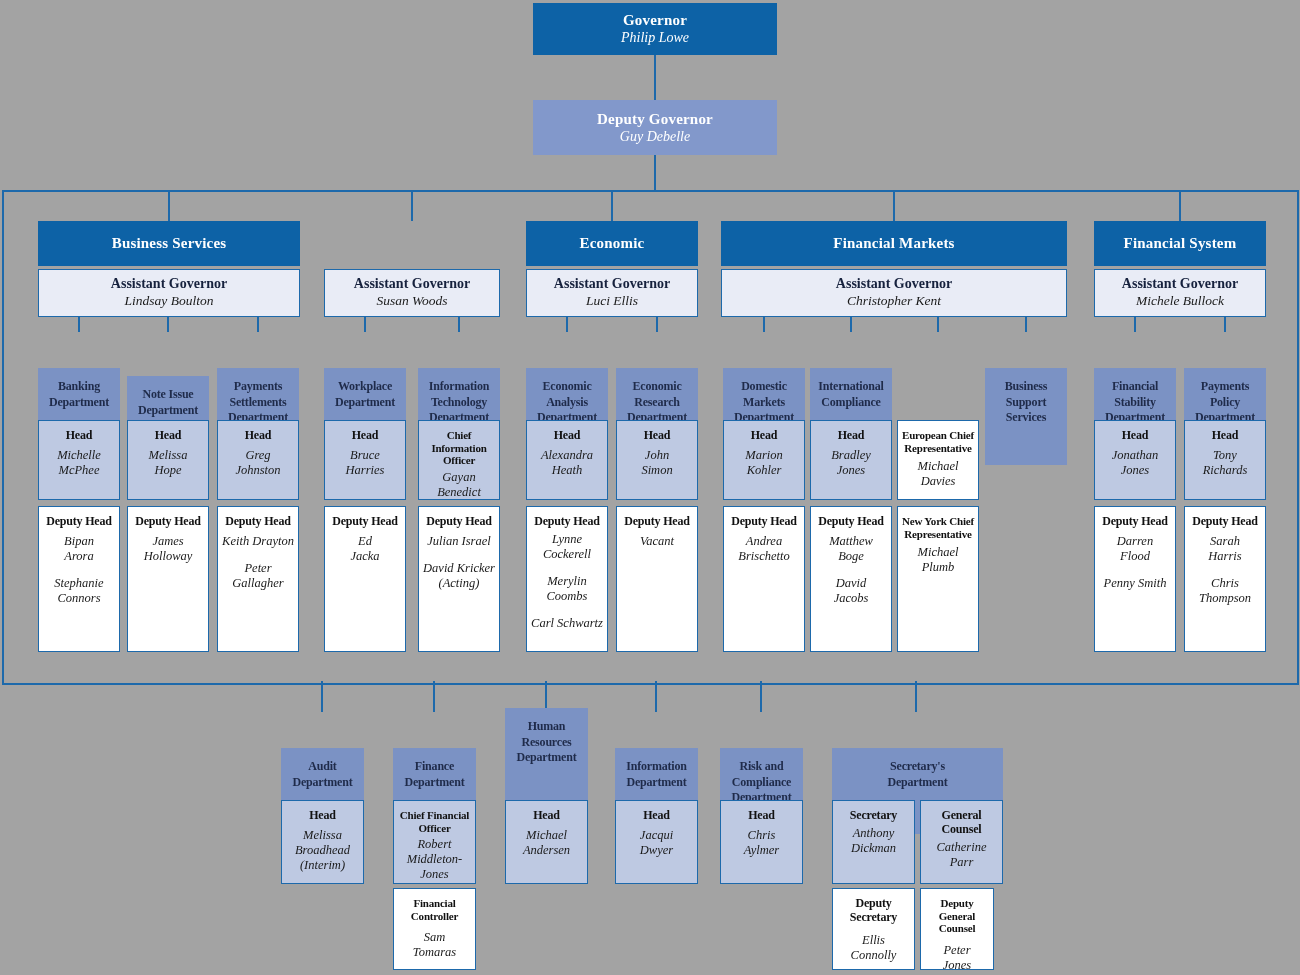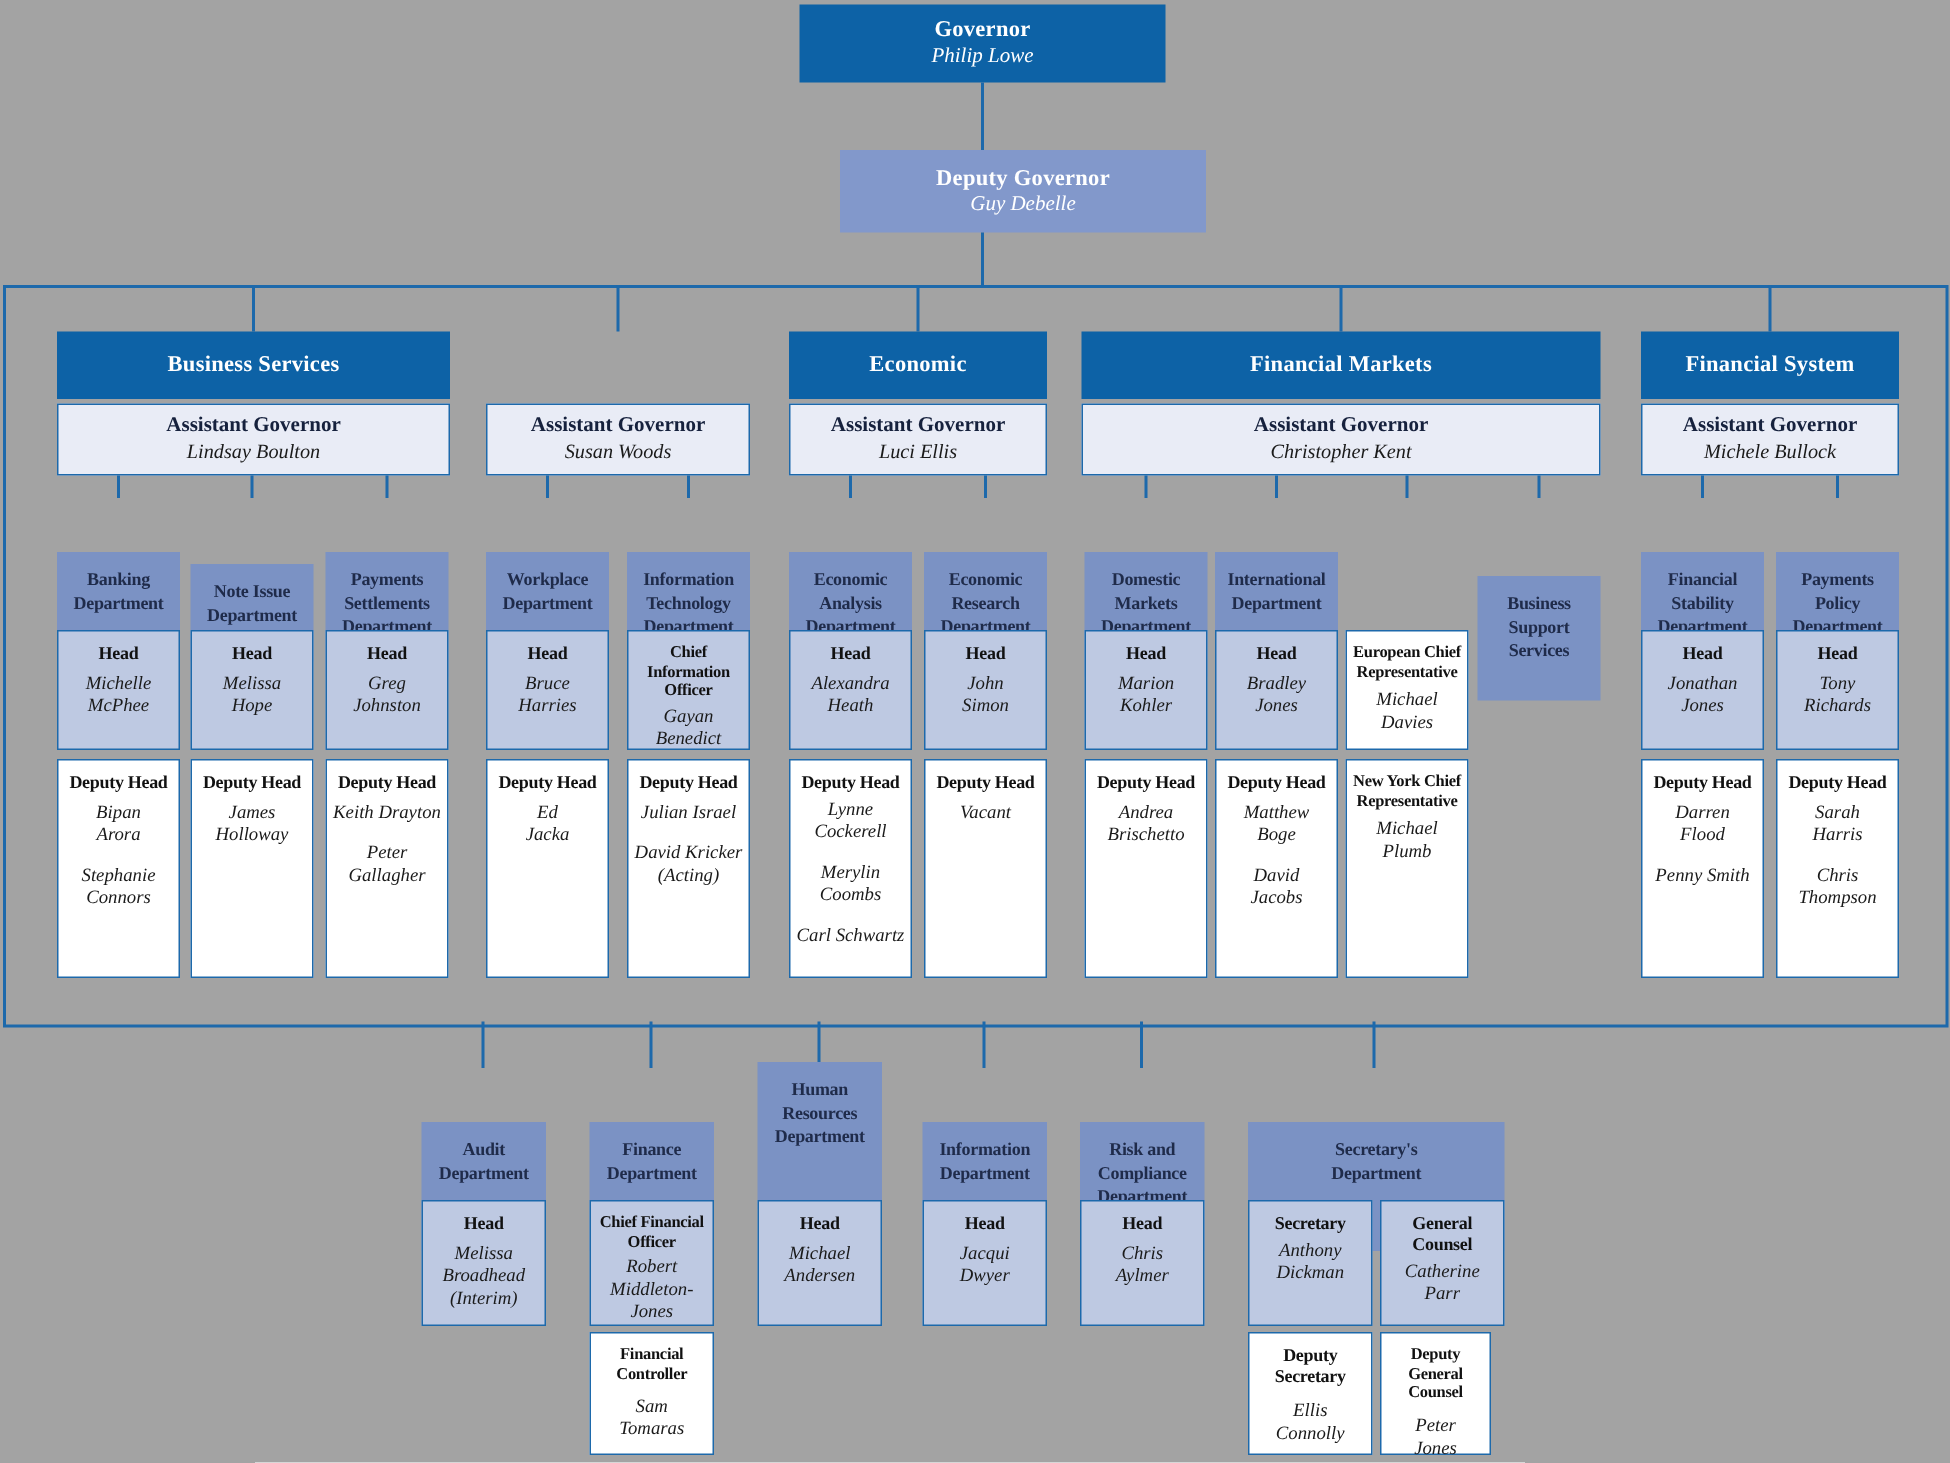--- a/index.html
+++ b/index.html
@@ -15,21 +15,21 @@
   #stage{
     position:relative;width:1300px;height:975px;background:#a3a3a3;overflow:hidden;
     font-family:Liberation Serif, serif;
     padding-left:38px;
   }
   .box{position:absolute;box-sizing:border-box;text-align:center;}
   .hdr{background:var(--dark);color:#fff;display:flex;flex-direction:column;align-items:center;justify-content:center;}
   .hdr .t{font-weight:bold;font-size:15px;letter-spacing:.2px;}
   .hdr .n{font-style:italic;font-size:14px;margin-top:1px;}
   .divhdr{background:var(--dark);color:#fff;font-weight:bold;font-size:15px;display:flex;align-items:center;justify-content:center;letter-spacing:.2px;}
-  .dgbox{background:var(--dg);margin-left:27px;}
+  .dgbox{background:var(--dg);}
   .ag{background:var(--pale);border:1.5px solid var(--line);padding-top:6px;}
   .ag .t{font-weight:bold;font-size:14px;color:#16213d;}
   .ag .n{font-style:italic;font-size:13.5px;color:#1a1a1a;margin-top:1px;}
   .dept{background:var(--mid);color:var(--navy);font-weight:bold;font-size:12px;line-height:1.3;padding-top:11px;white-space:pre-line;letter-spacing:-.2px;margin-top:36px;}
   .off{background:var(--light);border:1.5px solid var(--line);padding-top:8px;}
   .white{background:#fff;}
   .dep{background:#fff;border:1.5px solid var(--line);padding-top:8px;}
   .lbl{font-weight:bold;font-size:12px;line-height:1.15;color:#111;white-space:pre-line;letter-spacing:-.2px;}
   .lbl.sm{font-size:11px;}
   .nm{font-style:italic;font-size:12.5px;line-height:1.2;color:#1a1a1a;white-space:pre-line;margin-top:5px;}
@@ -197,22 +197,22 @@
   </div>
   <div class="vl" style="left:763px;top:317px;height:15px"></div>
   <div class="vl" style="left:850px;top:317px;height:15px"></div>
   <div class="vl" style="left:937px;top:317px;height:15px"></div>
   <div class="vl" style="left:1025px;top:317px;height:15px"></div>
 
   <div class="box dept" style="left:723px;top:332px;width:82px;height:83px">Domestic
 Markets
 Department</div>
   <div class="box dept" style="left:810px;top:332px;width:82px;height:83px">International
-Department</div>
-  <div class="box dept" style="left:985px;top:348px;width:82px;height:83px">Business
+Compliance</div>
+  <div class="box dept" style="left:985px;top:332px;width:82px;height:97px">Business
 Support
 Services</div>
 
   <div class="box off" style="left:723px;top:420px;width:82px;height:80px">
     <div class="lbl">Head</div>
     <div class="nm">Marion
 Kohler</div>
   </div>
   <div class="box off" style="left:810px;top:420px;width:82px;height:80px">
     <div class="lbl">Head</div>

